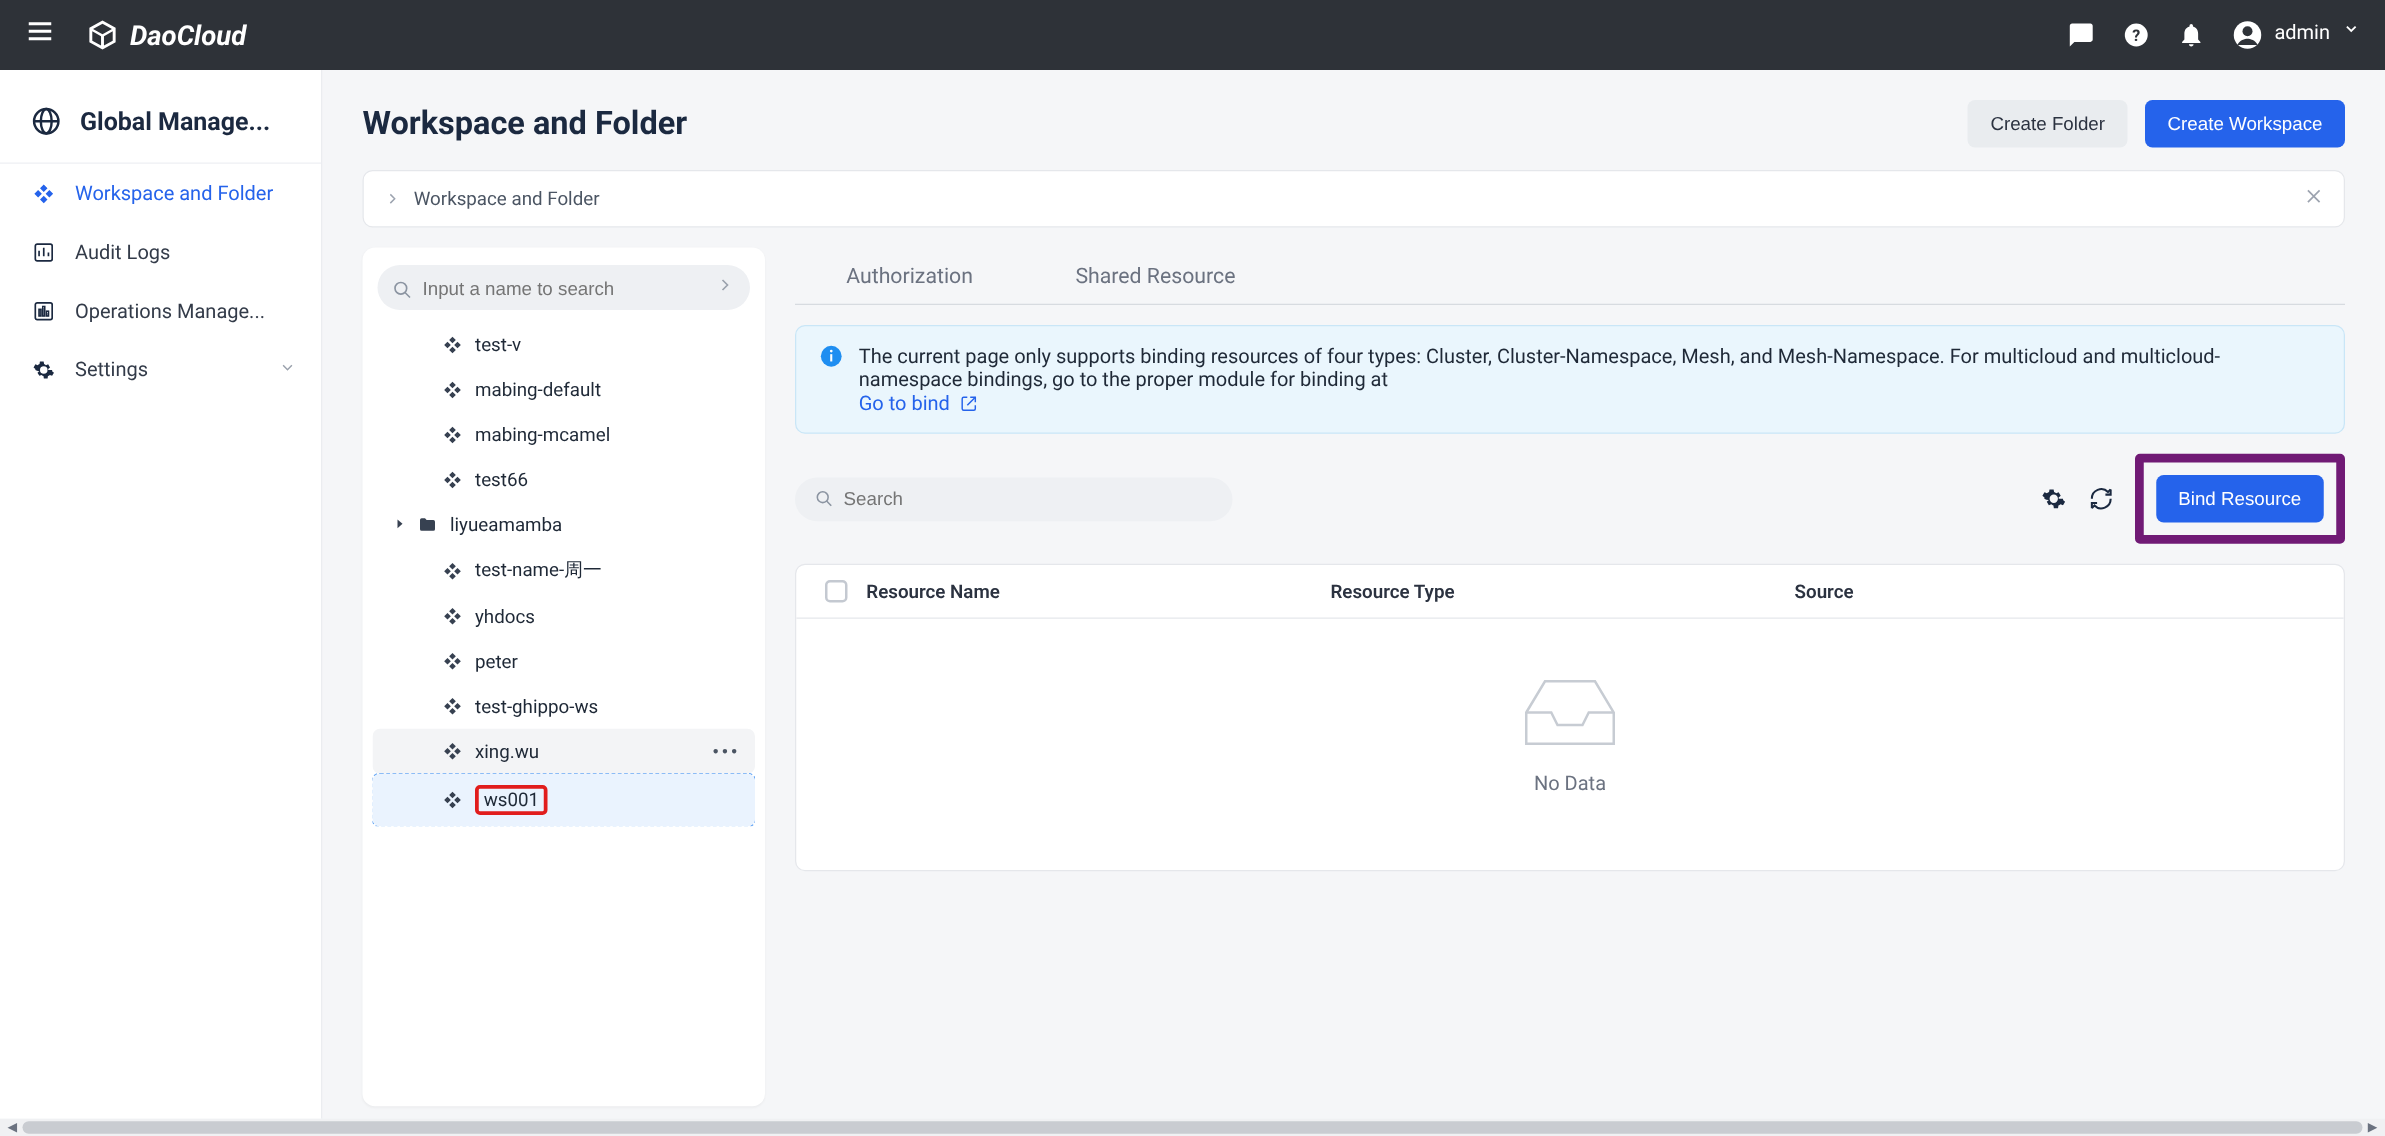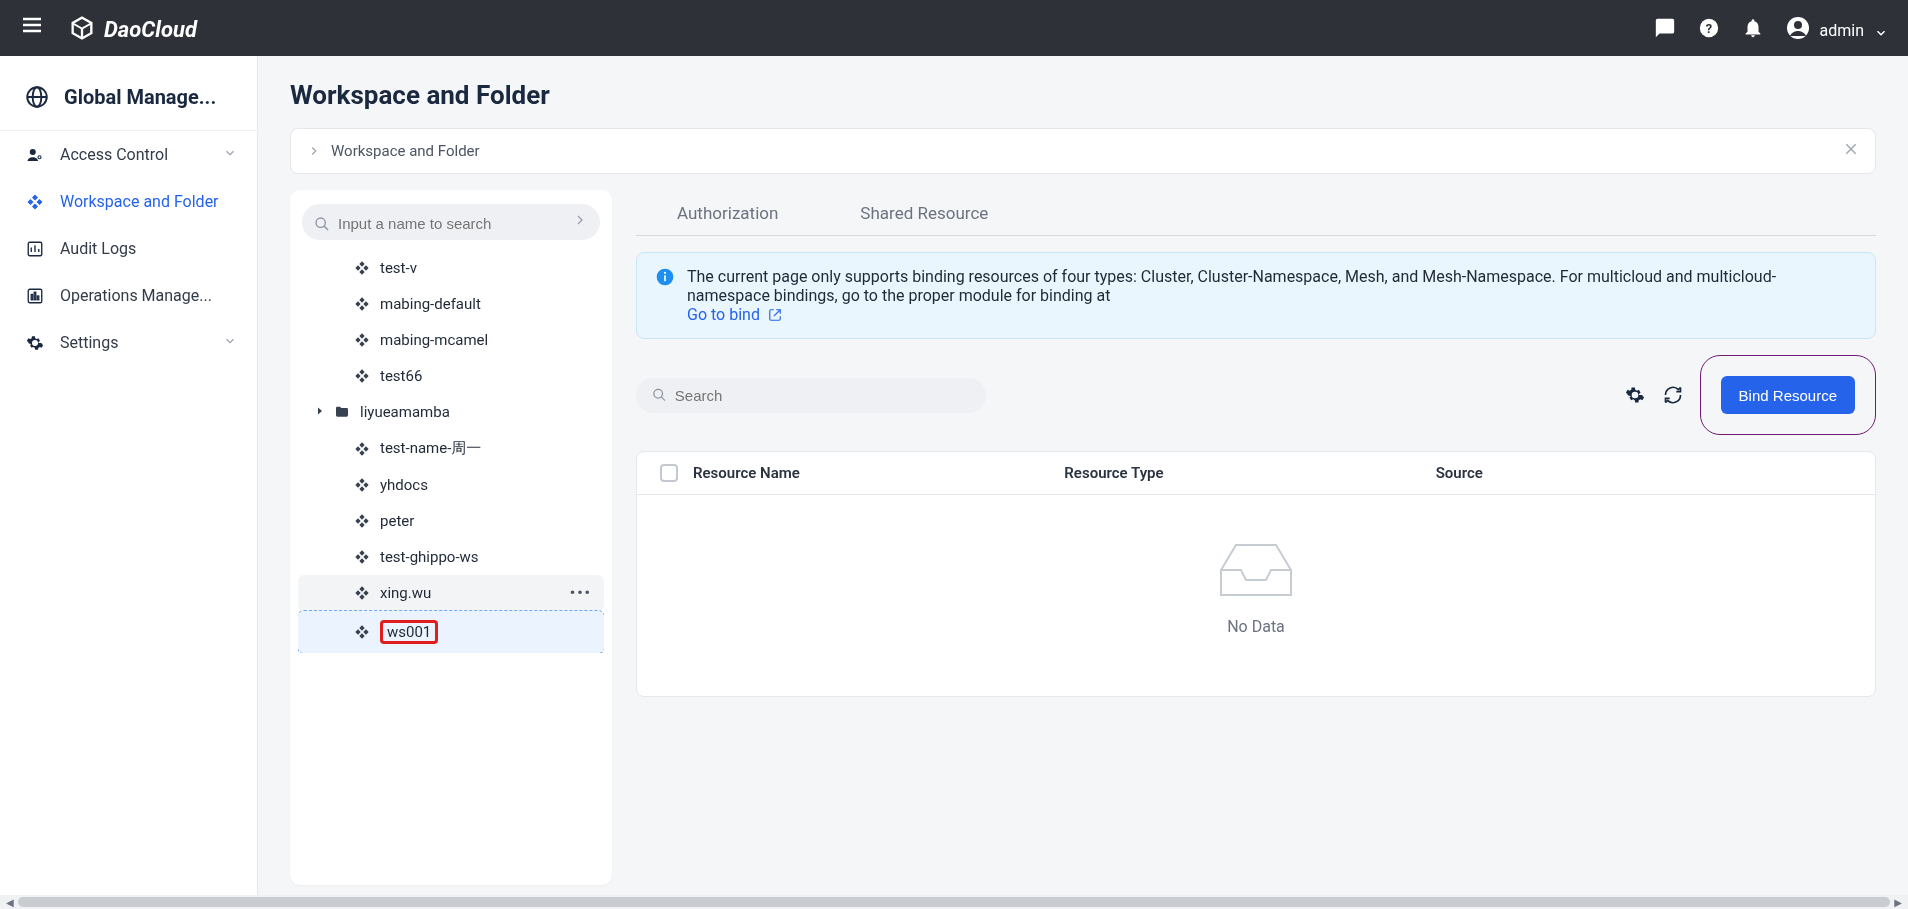--- a/index.html
+++ b/index.html
@@ -6,21 +6,21 @@
 body { font-family: -apple-system, BlinkMacSystemFont, "Segoe UI", Roboto, sans-serif; background: #f5f6f8; color: #1b2940; overflow-x: auto; }
 .app { width: 1908px; height: 909px; display: flex; flex-direction: column; }
 
 
 .topbar { height: 56px; background: #2e3238; display: flex; align-items: center; padding: 0 20px; color: #fff; }
 .topbar .menu-icon { font-size: 24px; cursor: pointer; }
 .brand { display: flex; align-items: flex-end; margin-left: 24px; font-weight: 700; font-size: 22px; font-style: italic; }
 .brand svg { margin-right: 8px; }
 .topbar-right { margin-left: auto; display: flex; align-items: center; gap: 22px; }
 .topbar-right .icon { width: 22px; height: 22px; display: inline-flex; align-items: center; justify-content: center; cursor: pointer; }
-.user { display: flex; align-items: flex-end; gap: 10px; cursor: pointer; font-size: 16px; }
+.user { display: flex; align-items: flex-start; gap: 10px; cursor: pointer; font-size: 16px; }
 
 
 .body { display: flex; flex: 1; min-height: 0; }
 .sidebar { width: 258px; background: #fff; border-right: 1px solid #e5e7eb; padding-top: 18px; }
 .side-head { display: flex; align-items: center; gap: 14px; padding: 10px 20px 20px 24px; font-weight: 700; font-size: 20px; border-bottom: 1px solid #eef0f3; }
 .side-item { display: flex; align-items: center; gap: 16px; padding: 14px 20px 14px 26px; font-size: 16px; color: #333b49; cursor: pointer; position: relative; }
 .side-item.active { color: #2563eb; }
 .side-item .chev { margin-left: auto; color: #9aa1ac; }
 
 
@@ -63,21 +63,21 @@
 
 .notice { display: flex; gap: 12px; background: #eaf6fd; border: 1px solid #c9e6f7; border-radius: 8px; padding: 14px 18px; margin-top: 16px; font-size: 16px; color: #1f2937; }
 .notice .info-icon { color: #1f8ef1; flex-shrink: 0; }
 .notice a { color: #2563eb; text-decoration: none; }
 
 .toolbar { display: flex; align-items: center; margin-top: 16px; gap: 14px; }
 .search-pill { display: flex; background: #eef0f3; border-radius: 20px; padding: 9px 16px; width: 350px; }
 .search-pill input { border: none; background: transparent; outline: none; font-size: 15px; margin-left: 8px; width: 100%; }
 .toolbar-right { margin-left: auto; display: flex; align-items: center; gap: 16px; }
 .icon-btn { width: 22px; height: 22px; cursor: pointer; color: #1f2937; display: inline-flex; align-items: center; justify-content: center; }
-.bind-btn-wrap { border: 1px solid #701a75; border-radius: 20px; padding: 20px; }
+.bind-btn-wrap { border: 7px solid #701a75; border-radius: 4px; padding: 10px; }
 
 
 .table { margin-top: 16px; background: #fff; border: 1px solid #e5e7eb; border-radius: 8px; overflow: hidden; }
 .thead { display: grid; grid-template-columns: 48px 1fr 1fr 1fr 60px; padding: 12px 8px; color: #2b3240; font-weight: 600; font-size: 15px; border-bottom: 1px solid #e5e7eb; }
 .thead .chk { display: flex; align-items: center; justify-content: center; }
 .checkbox { width: 18px; height: 18px; border: 2px solid #c4c9d1; border-radius: 4px; }
 .nodata { display: flex; flex-direction: column; align-items: center; justify-content: center; padding: 40px 0 60px 0; color: #6b7280; }
 .nodata svg { color: #c7ccd3; margin-bottom: 12px; }
 
 
@@ -140,33 +140,20 @@
     <div class="sidebar">
       <div class="side-head">
         <svg width="26" height="26" viewBox="0 0 24 24" fill="none" stroke="#1b2940" stroke-width="1.8">
             <circle cx="12" cy="12" r="9"></circle>
             <ellipse cx="12" cy="12" rx="4" ry="9"></ellipse>
             <line x1="3" y1="12" x2="21" y2="12"></line>
           </svg>
         <span>Global Manage...</span>
       </div>
 
-      <div class="side-item">
-        <svg width="18" height="18" viewBox="0 0 24 24" fill="#1b2940">
-            <circle cx="9" cy="8" r="4"></circle>
-            <path d="M2 20c0-3 4-5 7-5s7 2 7 5"></path>
-            <circle cx="18" cy="15" r="2" fill="none" stroke="#1b2940" stroke-width="1.5"></circle>
-          </svg>
-        <span>Access Control</span>
-        <span class="chev">
-          <svg width="14" height="14" viewBox="0 0 24 24" fill="none" stroke="currentColor" stroke-width="2">
-              <polyline points="6 9 12 15 18 9"></polyline>
-            </svg>
-        </span>
-      </div>
 
       <div class="side-item active">
         <svg width="18" height="18" viewBox="0 0 24 24" fill="#2563eb">
             <path d="M12 2l4 4-4 4-4-4 4-4zm6 6l4 4-4 4-4-4 4-4zM6 8l4 4-4 4-4-4 4-4zm6 6l4 4-4 4-4-4 4-4z"></path>
           </svg>
         <span>Workspace and Folder</span>
       </div>
 
       <div class="side-item">
         <svg width="18" height="18" viewBox="0 0 24 24" fill="none" stroke="#1b2940" stroke-width="1.8">
@@ -198,20 +185,24 @@
               <polyline points="6 9 12 15 18 9"></polyline>
             </svg>
         </span>
       </div>
     </div>
 
     <div class="main">
 
       <div class="page-head">
         <div class="page-title">Workspace and Folder</div>
+        <div class="head-actions">
+          <button class="btn btn-secondary">Create Folder</button>
+          <button class="btn btn-primary">Create Workspace</button>
+        </div>
       </div>
 
       <div class="breadcrumb-bar">
         <svg width="14" height="14" viewBox="0 0 24 24" fill="none" stroke="#9ca3af" stroke-width="2">
             <polyline points="9 6 15 12 9 18"></polyline>
           </svg>
         <span style="margin-left:10px">Workspace and Folder</span>
         <span class="close">
           <svg width="16" height="16" viewBox="0 0 24 24" fill="none" stroke="currentColor" stroke-width="2">
               <line x1="5" y1="5" x2="19" y2="19"></line>

